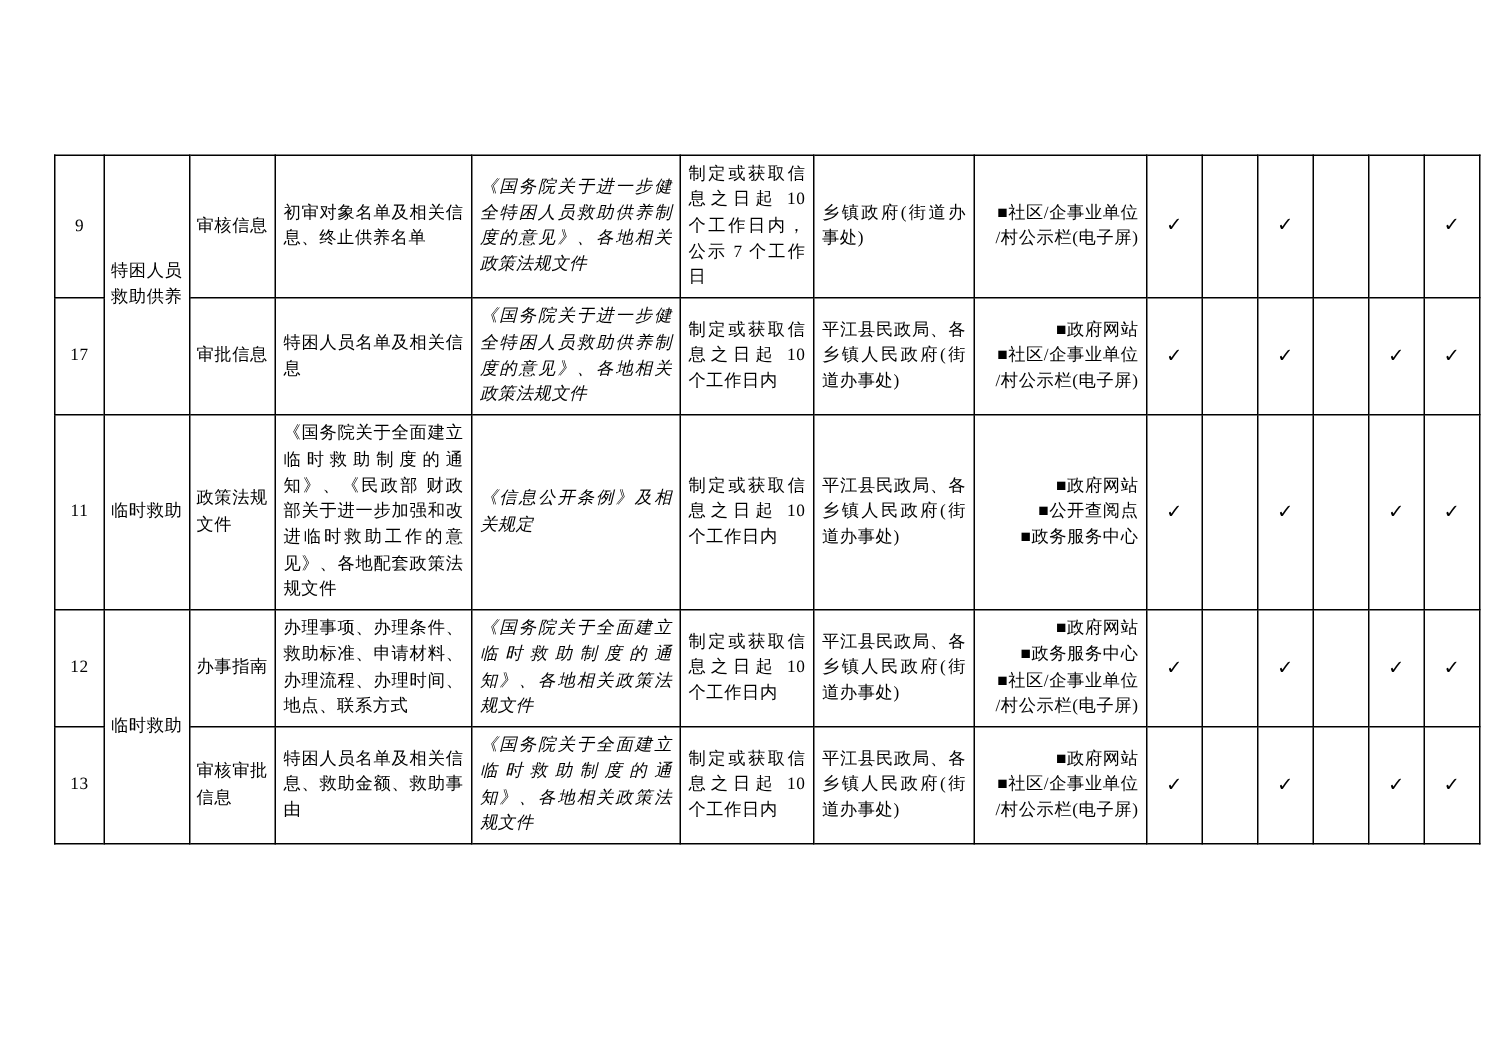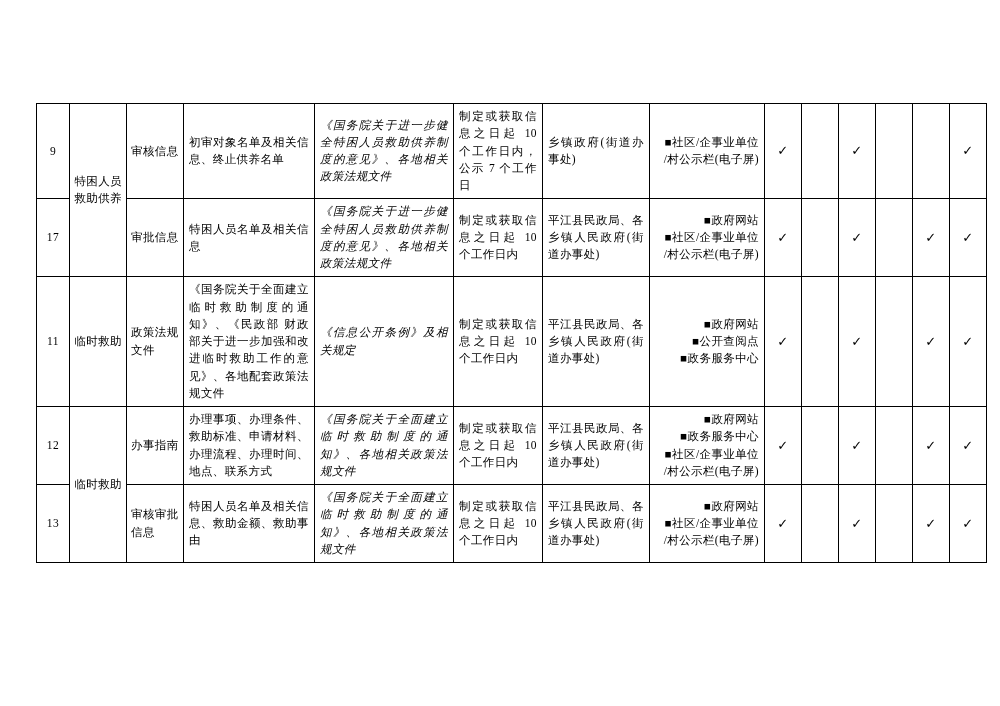--- a/index.html
+++ b/index.html
@@ -38,21 +38,21 @@
     line-height: 1.5;
     font-family: "Liberation Serif", "DejaVu Serif", serif;
     letter-spacing: 0.4px;
   }
   td.c-index {
     text-align: center;
     width: 28px;
     padding: 4px 2px;
   }
   td.c-cat {
-    text-align: right;
+    text-align: left;
     width: 48px;
     padding: 4px 4px;
   }
   td.c-sub {
     text-align: left;
     width: 48px;
     padding: 4px 4px;
   }
   td.c-content {
     width: 120px;

